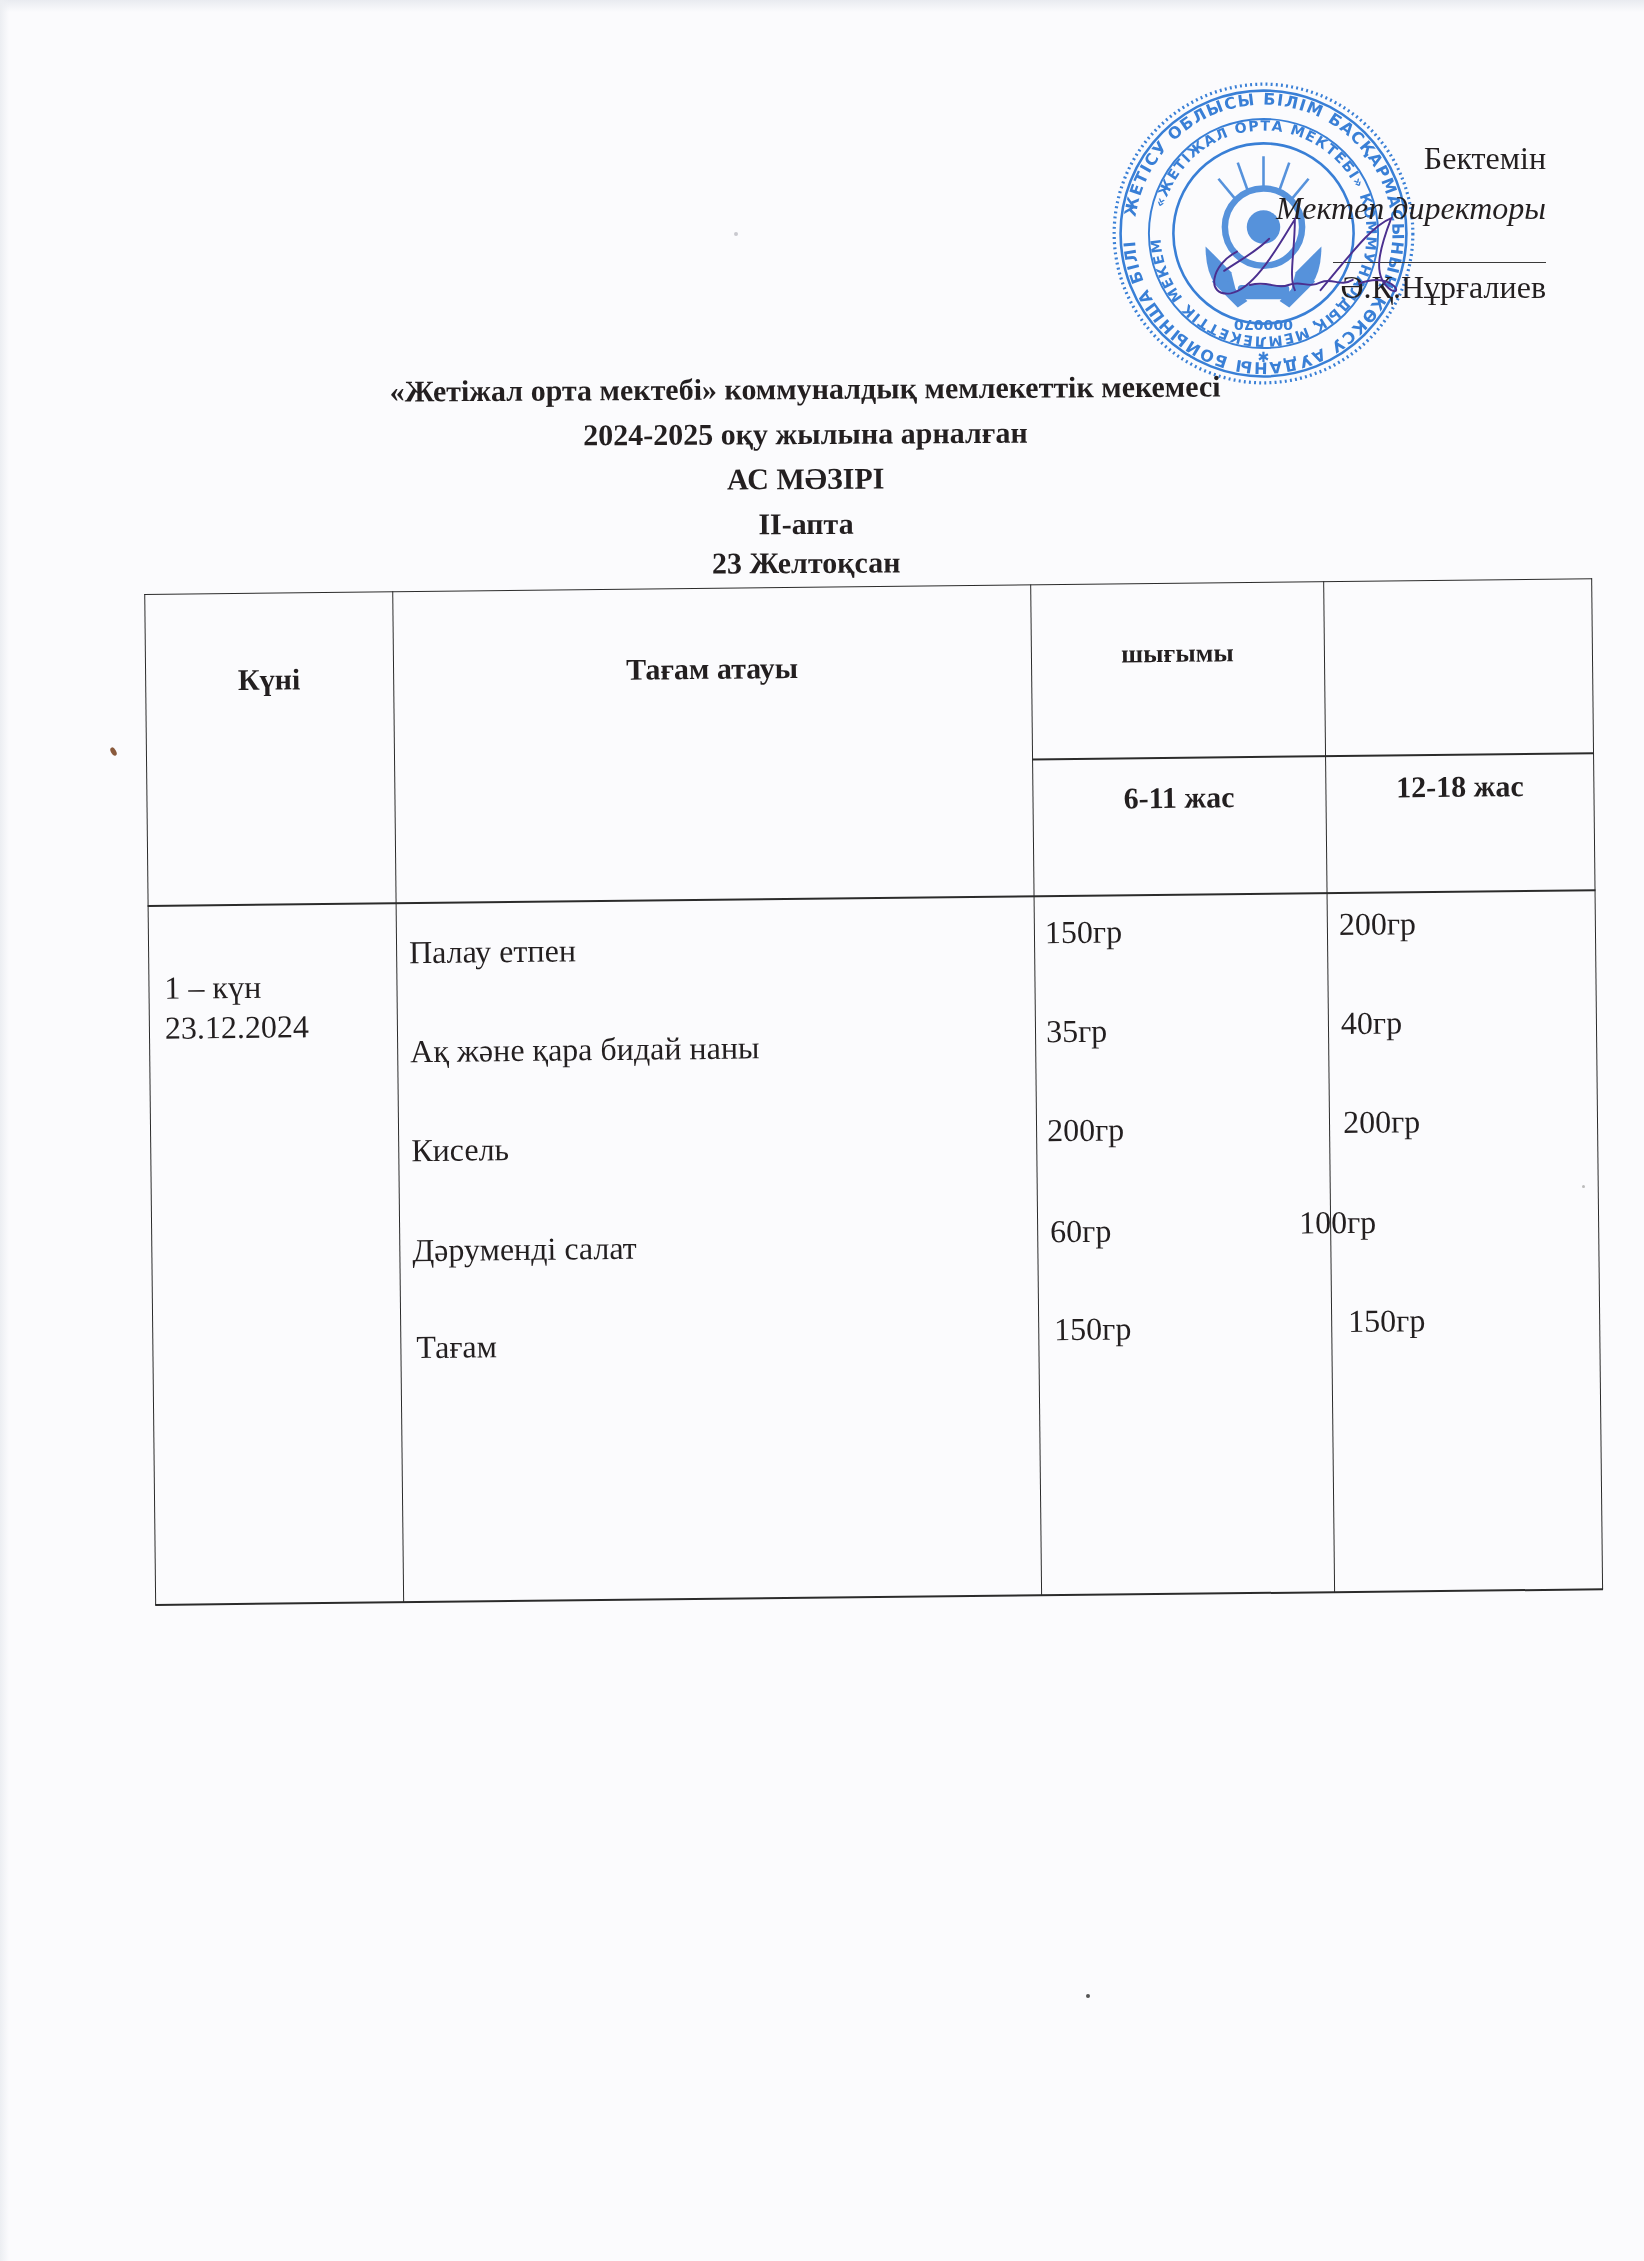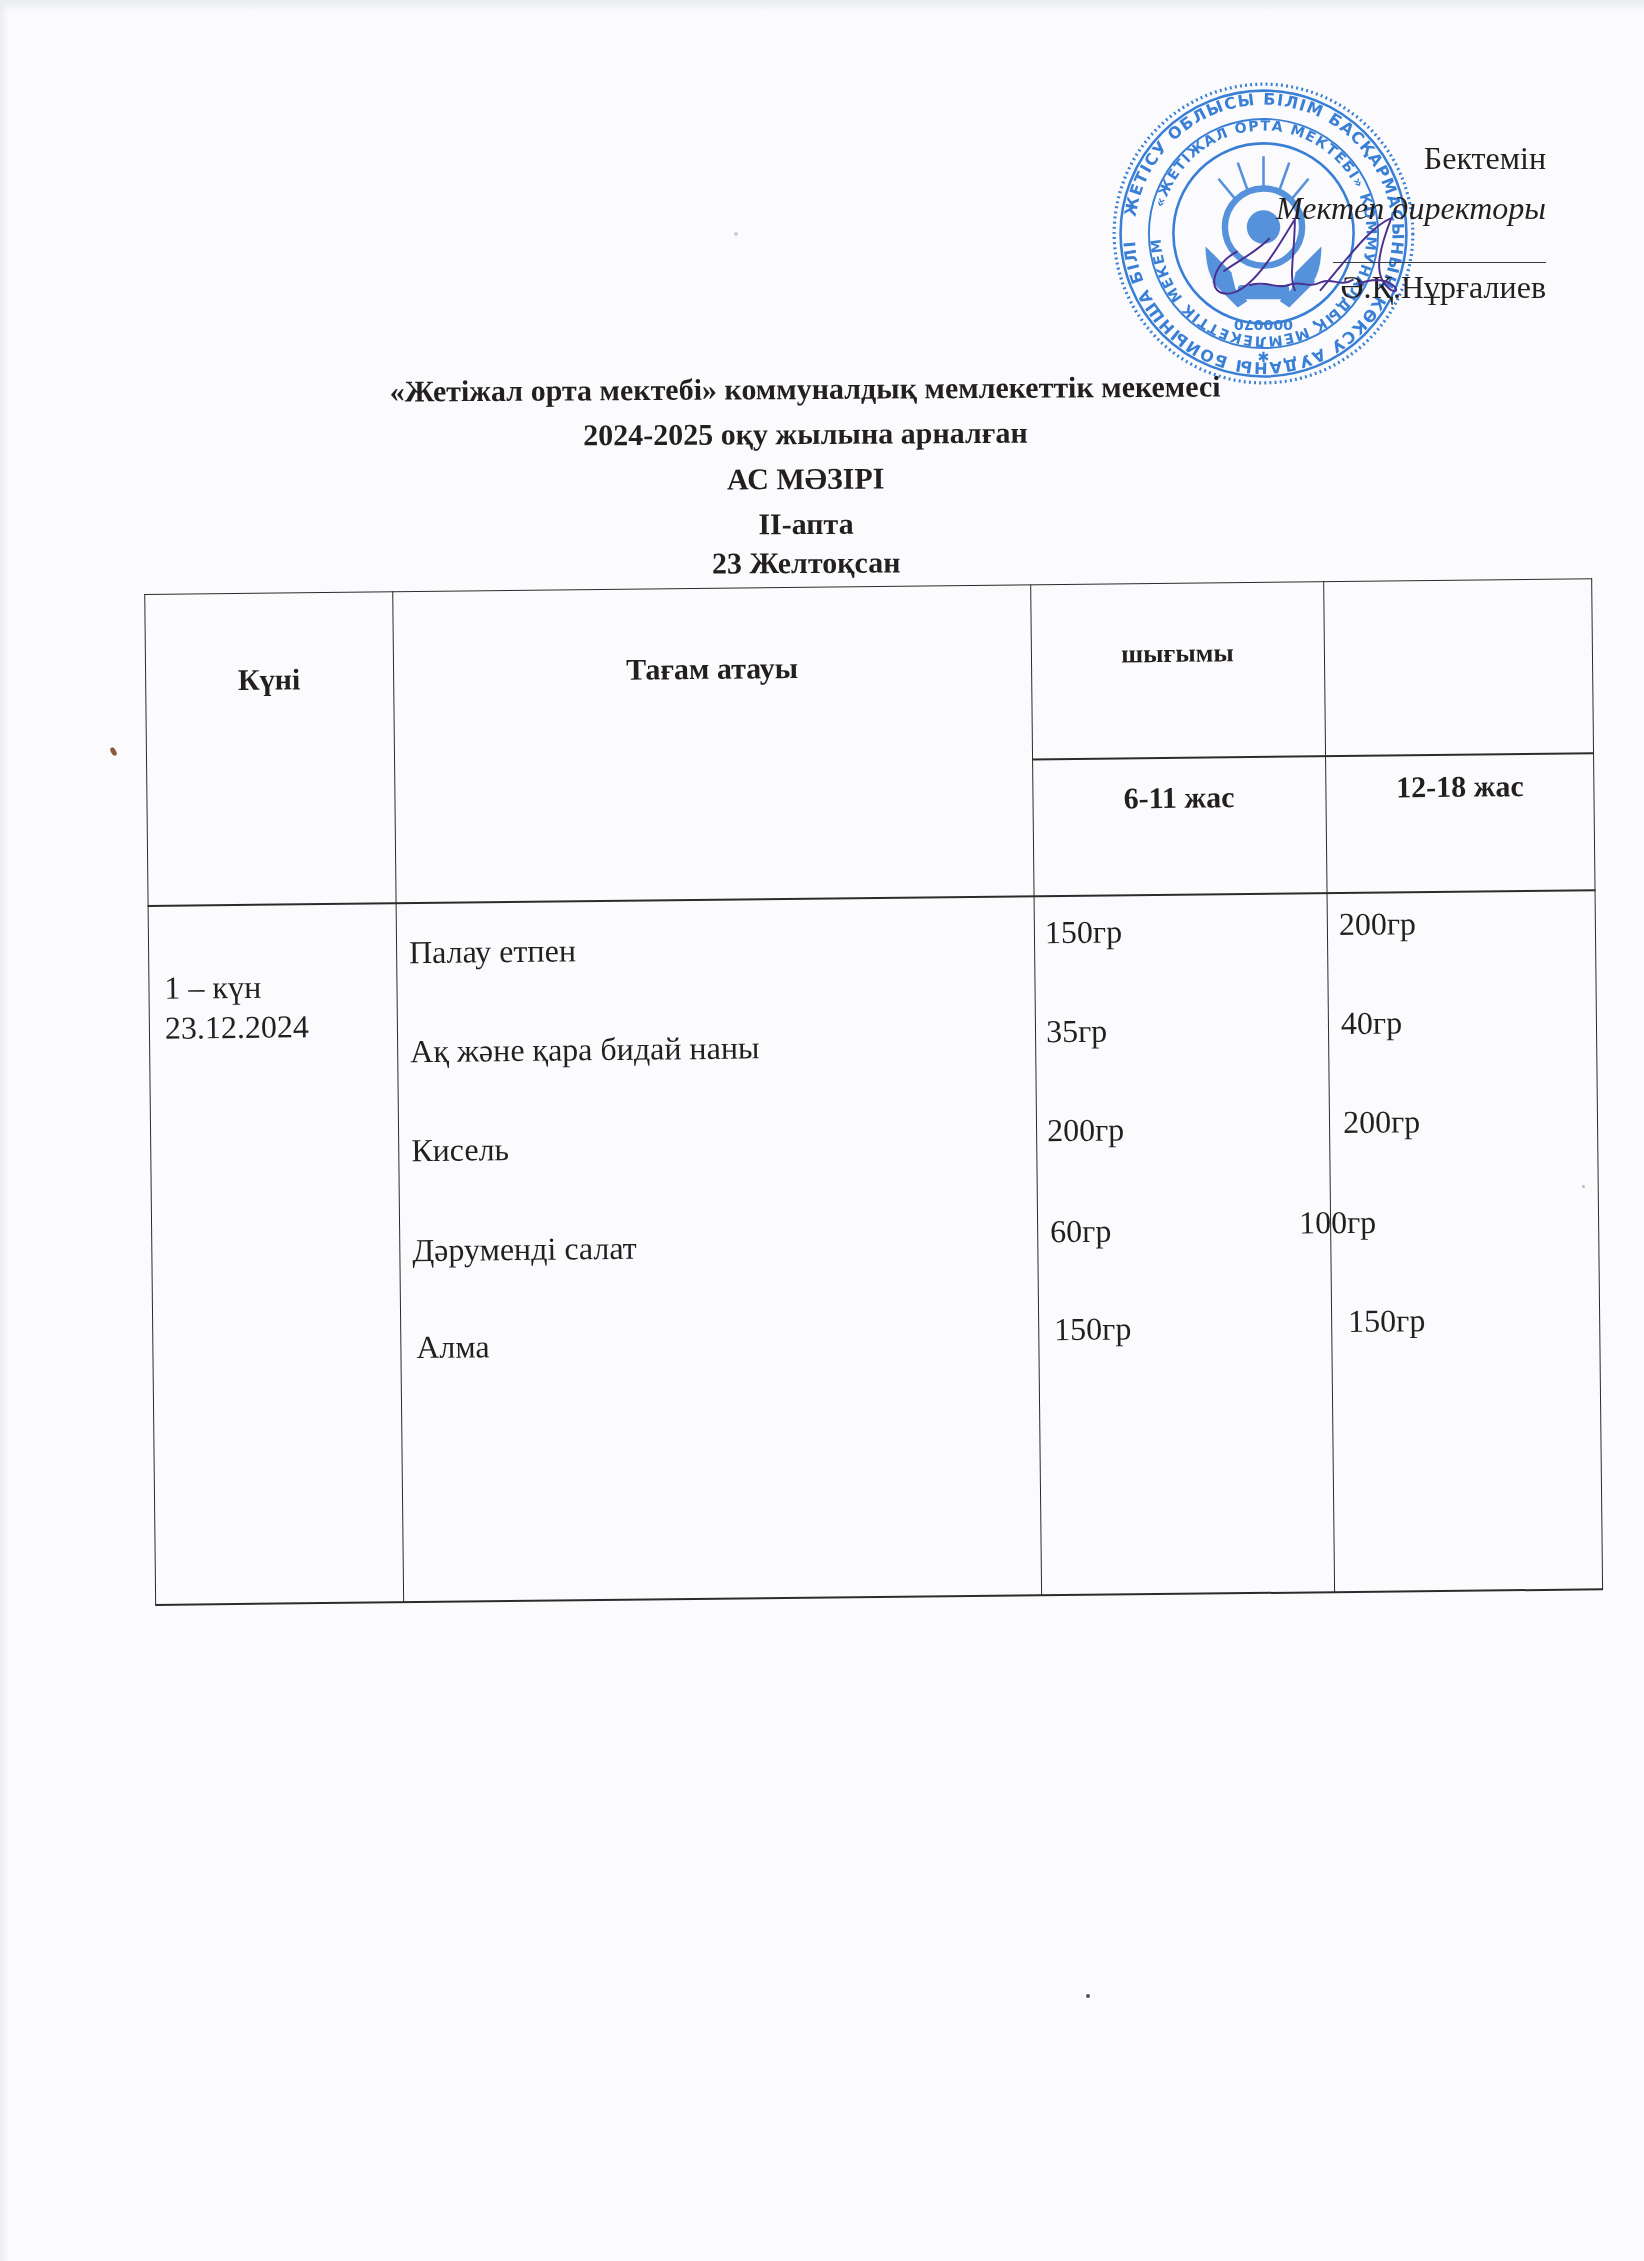--- a/index.html
+++ b/index.html
@@ -222,21 +222,21 @@
     <div class="cell-text hdr" style="left:886px;width:293px;top:219px;">6-11 жас</div>
     <div class="cell-text hdr" style="left:1179px;width:269px;top:211px;">12-18 жас</div>
 
     <div class="cell-text body-text" style="left:16px;top:399px;">1 – күн</div>
     <div class="cell-text body-text" style="left:16px;top:439px;">23.12.2024</div>
 
     <div class="cell-text body-text" style="left:261px;top:366px;">Палау етпен</div>
     <div class="cell-text body-text" style="left:261px;top:465px;">Ақ және қара бидай наны</div>
     <div class="cell-text body-text" style="left:261px;top:564px;">Кисель</div>
     <div class="cell-text body-text" style="left:261px;top:664px;">Дәрумендi салат</div>
-    <div class="cell-text body-text" style="left:264px;top:761px;">Алма</div>
+    <div class="cell-text body-text" style="left:264px;top:761px;">Тағам</div>
 
     <div class="cell-text body-text" style="left:897px;top:353px;">150гр</div>
     <div class="cell-text body-text" style="left:897px;top:452px;">35гр</div>
     <div class="cell-text body-text" style="left:897px;top:551px;">200гр</div>
     <div class="cell-text body-text" style="left:899px;top:652px;">60гр</div>
     <div class="cell-text body-text" style="left:902px;top:750px;">150гр</div>
 
     <div class="cell-text body-text" style="left:1191px;top:348px;">200гр</div>
     <div class="cell-text body-text" style="left:1192px;top:447px;">40гр</div>
     <div class="cell-text body-text" style="left:1193px;top:546px;">200гр</div>

